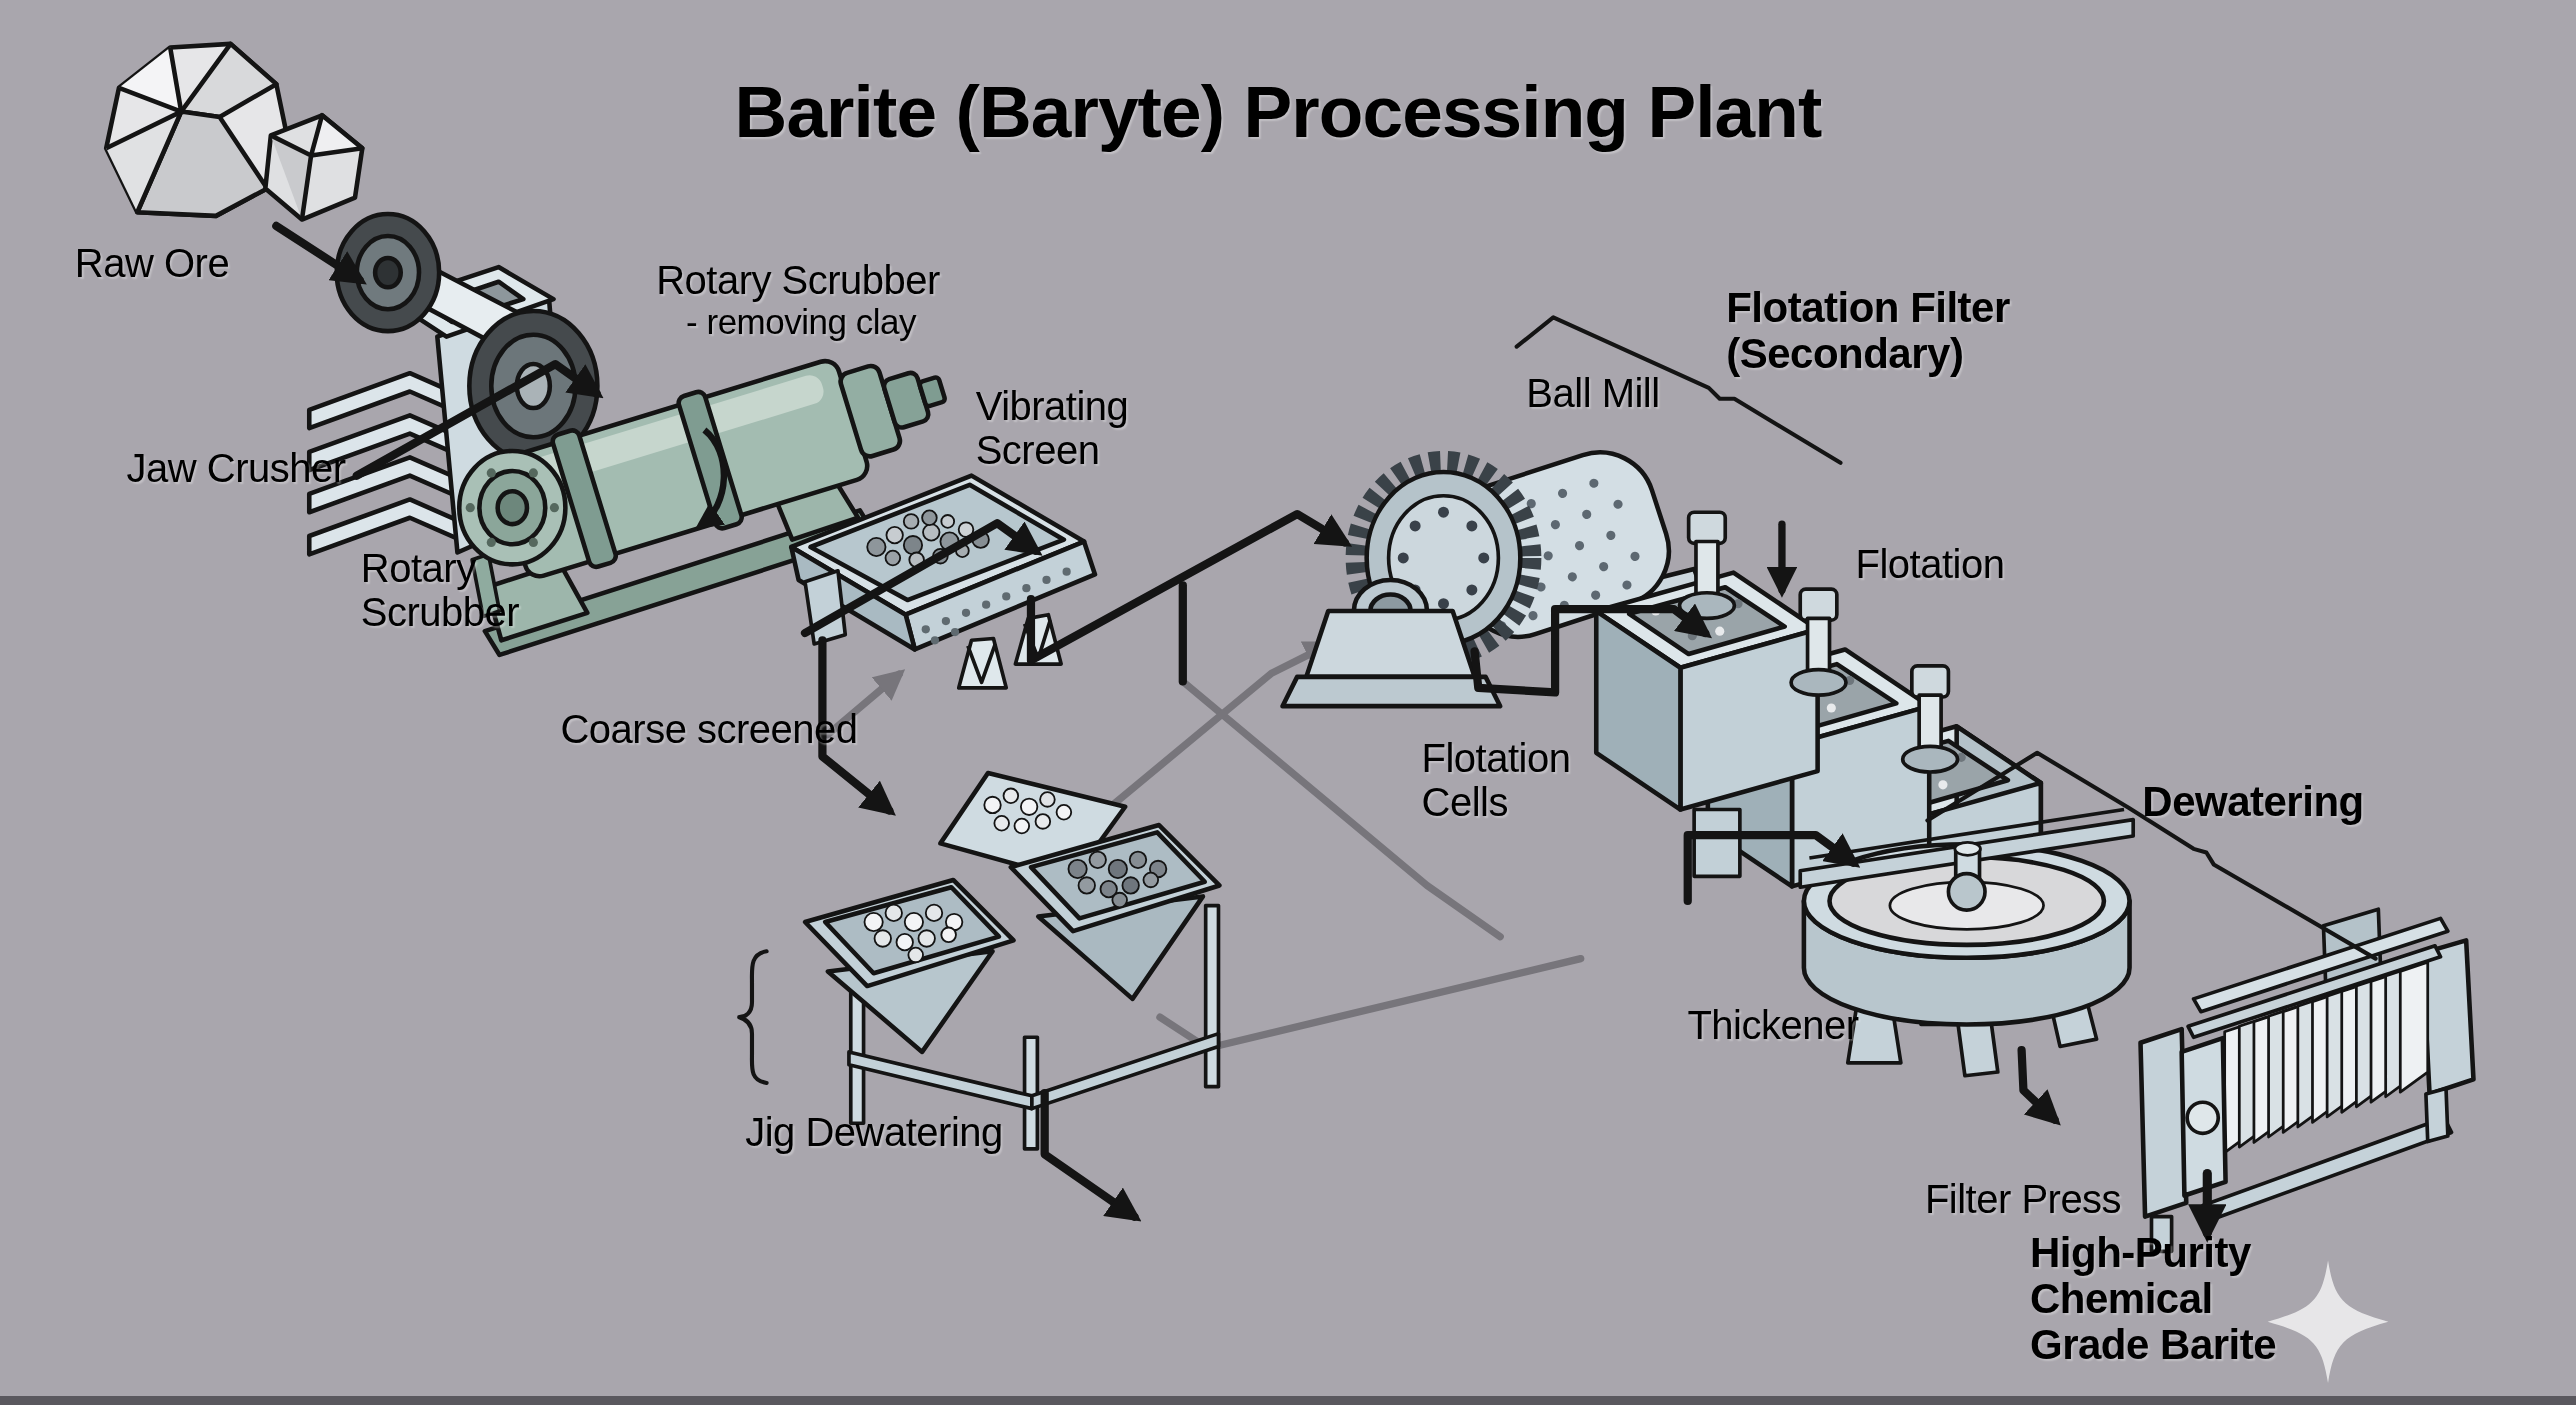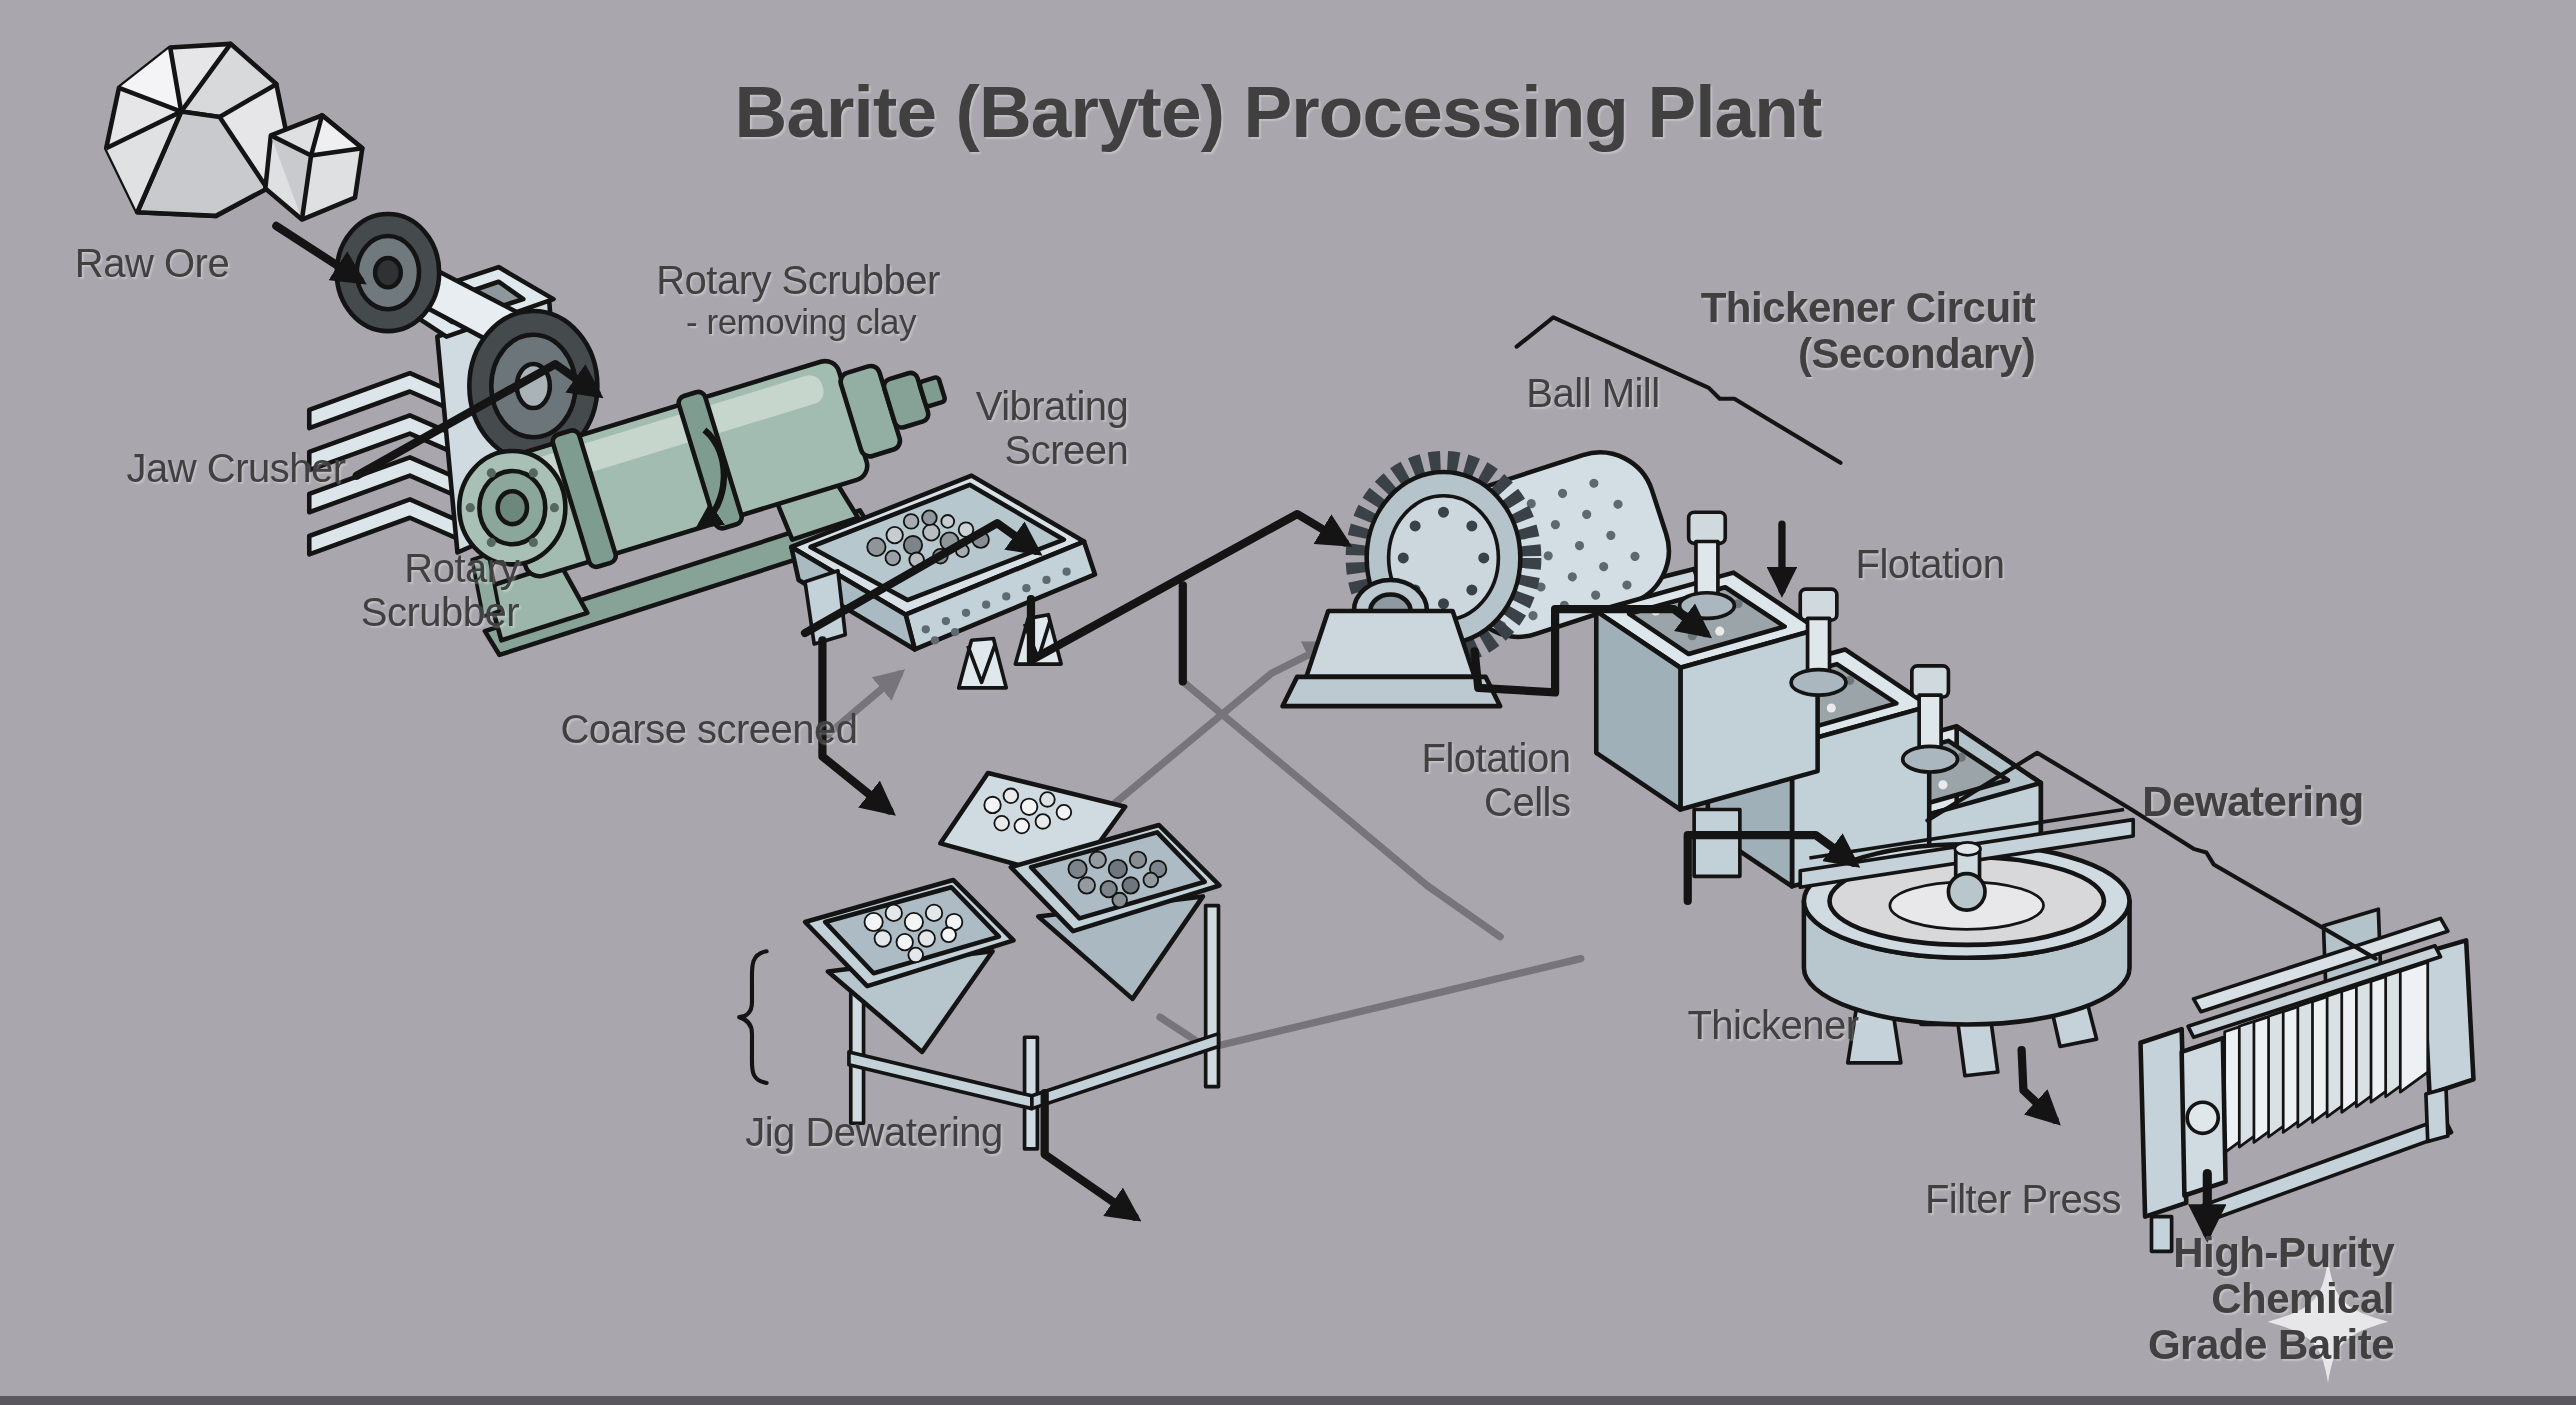--- a/index.html
+++ b/index.html
@@ -1,21 +1,21 @@
 <!DOCTYPE html>
 <html style="font-size:14.6px"><head>
 <meta charset="utf-8">
 <style>
   html,body{margin:0;padding:0;background:#8e8c92;}
   .canvas{position:relative;width:2576px;height:1405px;background:#a9a6ad;overflow:hidden;
           font-family:"Liberation Sans", sans-serif;}
   .canvas .bottom-strip{position:absolute;left:0;bottom:0;width:100%;height:9.1px;background:#5a585e;}
   svg.art{position:absolute;left:0;top:0;}
-  .lbl{position:absolute;transform:translate(-50%,-50%);color:#404040;font-size:40px;line-height:1.1;
-       text-align:right;white-space:pre-line;letter-spacing:-0.5px;
+  .lbl{position:absolute;transform:translate(-50%,-50%);color:#000000;font-size:40px;line-height:1.1;
+       text-align:left;white-space:pre-line;letter-spacing:-0.5px;
        text-shadow:1.8px 1.8px 1.8px rgba(255,255,255,0.30);}
   .lbl.bold{font-weight:bold;font-size:42px;}
   .lbl.note{font-size:35px;}
   .lbl.title{font-weight:bold;font-size:73px;letter-spacing:-0.9px;white-space:nowrap;}
 </style>
 </head>
 <body>
 
 <div class="canvas">
 
@@ -368,21 +368,21 @@
 <div class="lbl" style="left:236px;top:468px">Jaw Crusher</div>
 <div class="lbl" style="left:798px;top:280px">Rotary Scrubber</div>
 <div class="lbl note" style="left:801px;top:322px">- removing clay</div>
 <div class="lbl" style="left:440px;top:590px">Rotary
 Scrubber</div>
 <div class="lbl" style="left:1052px;top:428px">Vibrating
 Screen</div>
 <div class="lbl" style="left:709px;top:729px">Coarse screened</div>
 <div class="lbl" style="left:874px;top:1132px">Jig Dewatering</div>
 <div class="lbl" style="left:1593px;top:393px">Ball Mill</div>
-<div class="lbl bold" style="left:1868px;top:331px">Thickener Circuit
+<div class="lbl bold" style="left:1868px;top:331px">Flotation Filter
 (Secondary)</div>
 <div class="lbl" style="left:1930px;top:564px">Flotation</div>
 <div class="lbl" style="left:1496px;top:780px">Flotation
 Cells</div>
 <div class="lbl bold" style="left:2253px;top:802px">Dewatering</div>
 <div class="lbl" style="left:1773px;top:1025px">Thickener</div>
 <div class="lbl" style="left:2023px;top:1199px">Filter Press</div>
 <div class="lbl bold" style="left:2212px;top:1299px">High-Purity Chemical
 Grade Barite</div>
 

